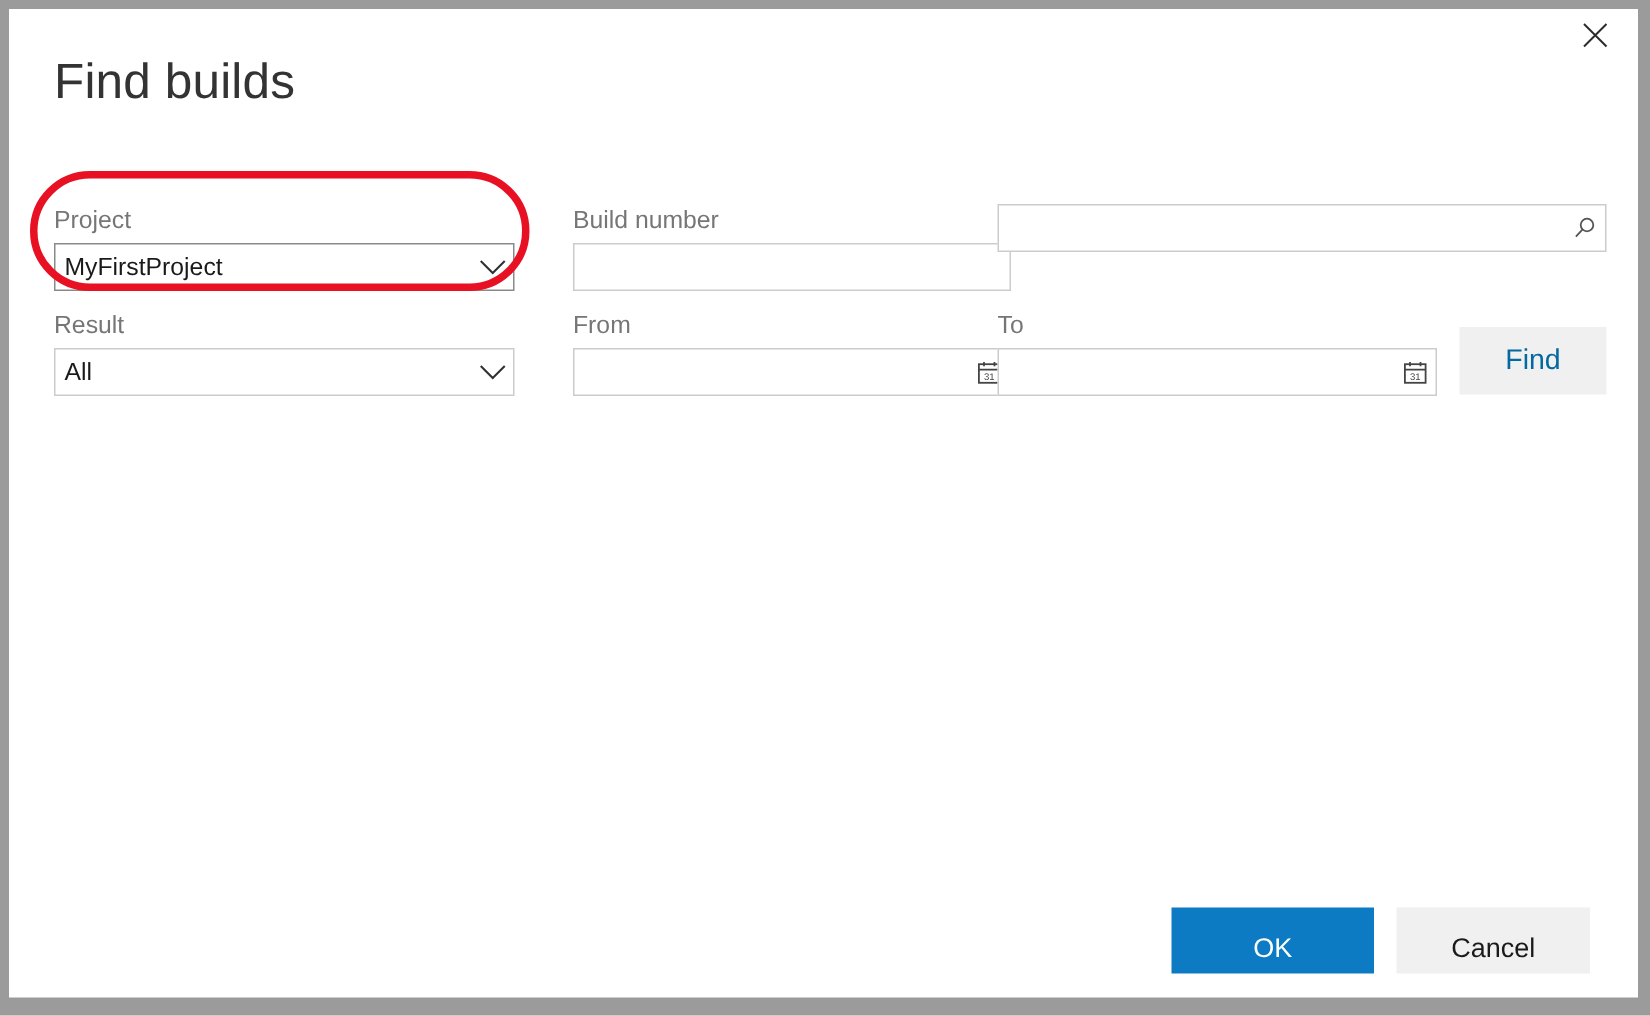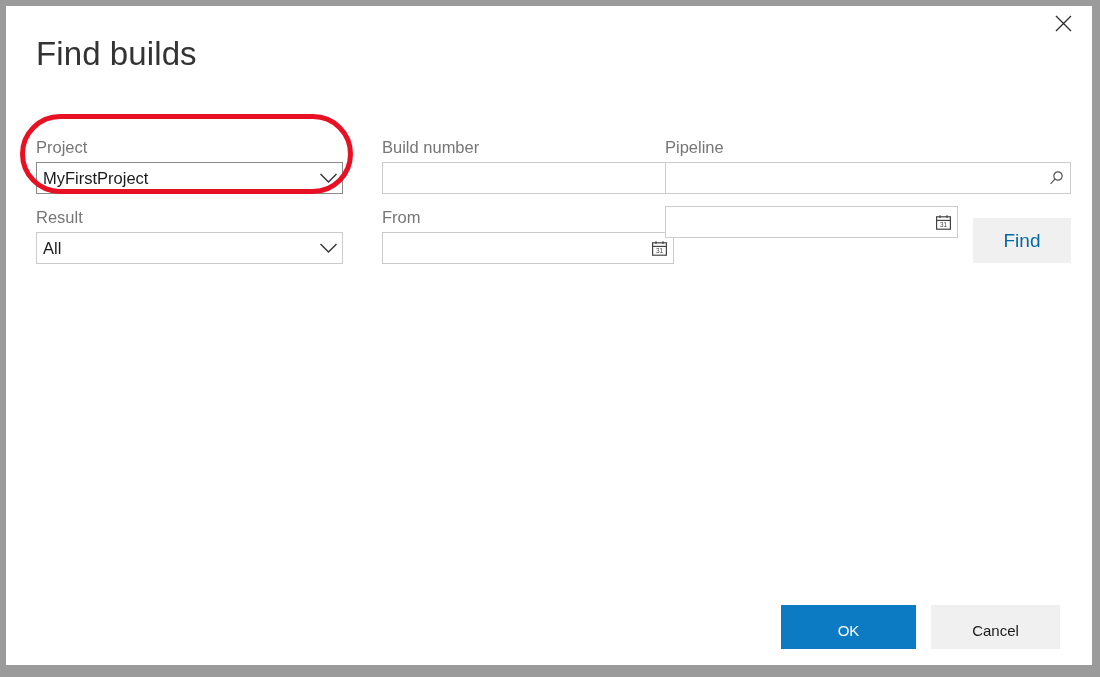--- a/index.html
+++ b/index.html
@@ -150,21 +150,21 @@
     right: 0;
     bottom: 0;
     height: 80px;
   }
   .footer-button {
     position: absolute;
     top: 20px;
     height: 44px;
     border: none;
     font-family: "Liberation Sans", sans-serif;
-    font-size: 15px;
+    font-size: 18px;
     cursor: pointer;
     padding: 17px;
   }
   #ok-button {
     left: 775px;
     width: 135px;
     background: #0d7ac4;
     color: #ffffff;
   }
   #cancel-button {
@@ -218,21 +218,20 @@
       </div>
 
       <div class="field col-2">
         <span class="field-label">Build number</span>
         <div class="field-control">
           <input class="text-input" type="text" value="" placeholder="" style="">
         </div>
       </div>
 
       <div class="field col-3">
-        <span class="field-label">Pipeline</span>
         <div class="field-control">
           <input class="text-input" type="text" value="" placeholder="" style="">
           <span class="adornment">
             <svg width="17" height="17" viewBox="0 0 17 17" aria-hidden="true">
               <circle cx="10" cy="6" r="4.2" stroke="#555" stroke-width="1.2" fill="none"></circle>
               <path d="M6.9 9.1 L2.6 13.8" stroke="#555" stroke-width="1.2" fill="none"></path>
             </svg>
           </span>
         </div>
       </div>
@@ -262,20 +261,21 @@
               <rect x="1.6" y="2.8" width="13.8" height="12.4" stroke="#444" stroke-width="1.2" fill="none"></rect>
               <path d="M1.6 6.4 H15.4" stroke="#444" stroke-width="1.2" fill="none"></path>
               <path d="M5 1.3 V4.1 M12 1.3 V4.1" stroke="#444" stroke-width="1.2" fill="none"></path>
               <text x="8.5" y="13.2" font-family="Liberation Sans, sans-serif" font-size="6.4" text-anchor="middle" fill="#444">31</text>
             </svg>
           </span>
         </div>
       </div>
 
       <div class="field col-3-narrow">
+        <span class="field-label">To</span>
         <div class="field-control">
           <input class="text-input" type="text" value="" placeholder="" style="">
           <span class="adornment">
             <svg width="17" height="17" viewBox="0 0 17 17" aria-hidden="true">
               <rect x="1.6" y="2.8" width="13.8" height="12.4" stroke="#444" stroke-width="1.2" fill="none"></rect>
               <path d="M1.6 6.4 H15.4" stroke="#444" stroke-width="1.2" fill="none"></path>
               <path d="M5 1.3 V4.1 M12 1.3 V4.1" stroke="#444" stroke-width="1.2" fill="none"></path>
               <text x="8.5" y="13.2" font-family="Liberation Sans, sans-serif" font-size="6.4" text-anchor="middle" fill="#444">31</text>
             </svg>
           </span>

